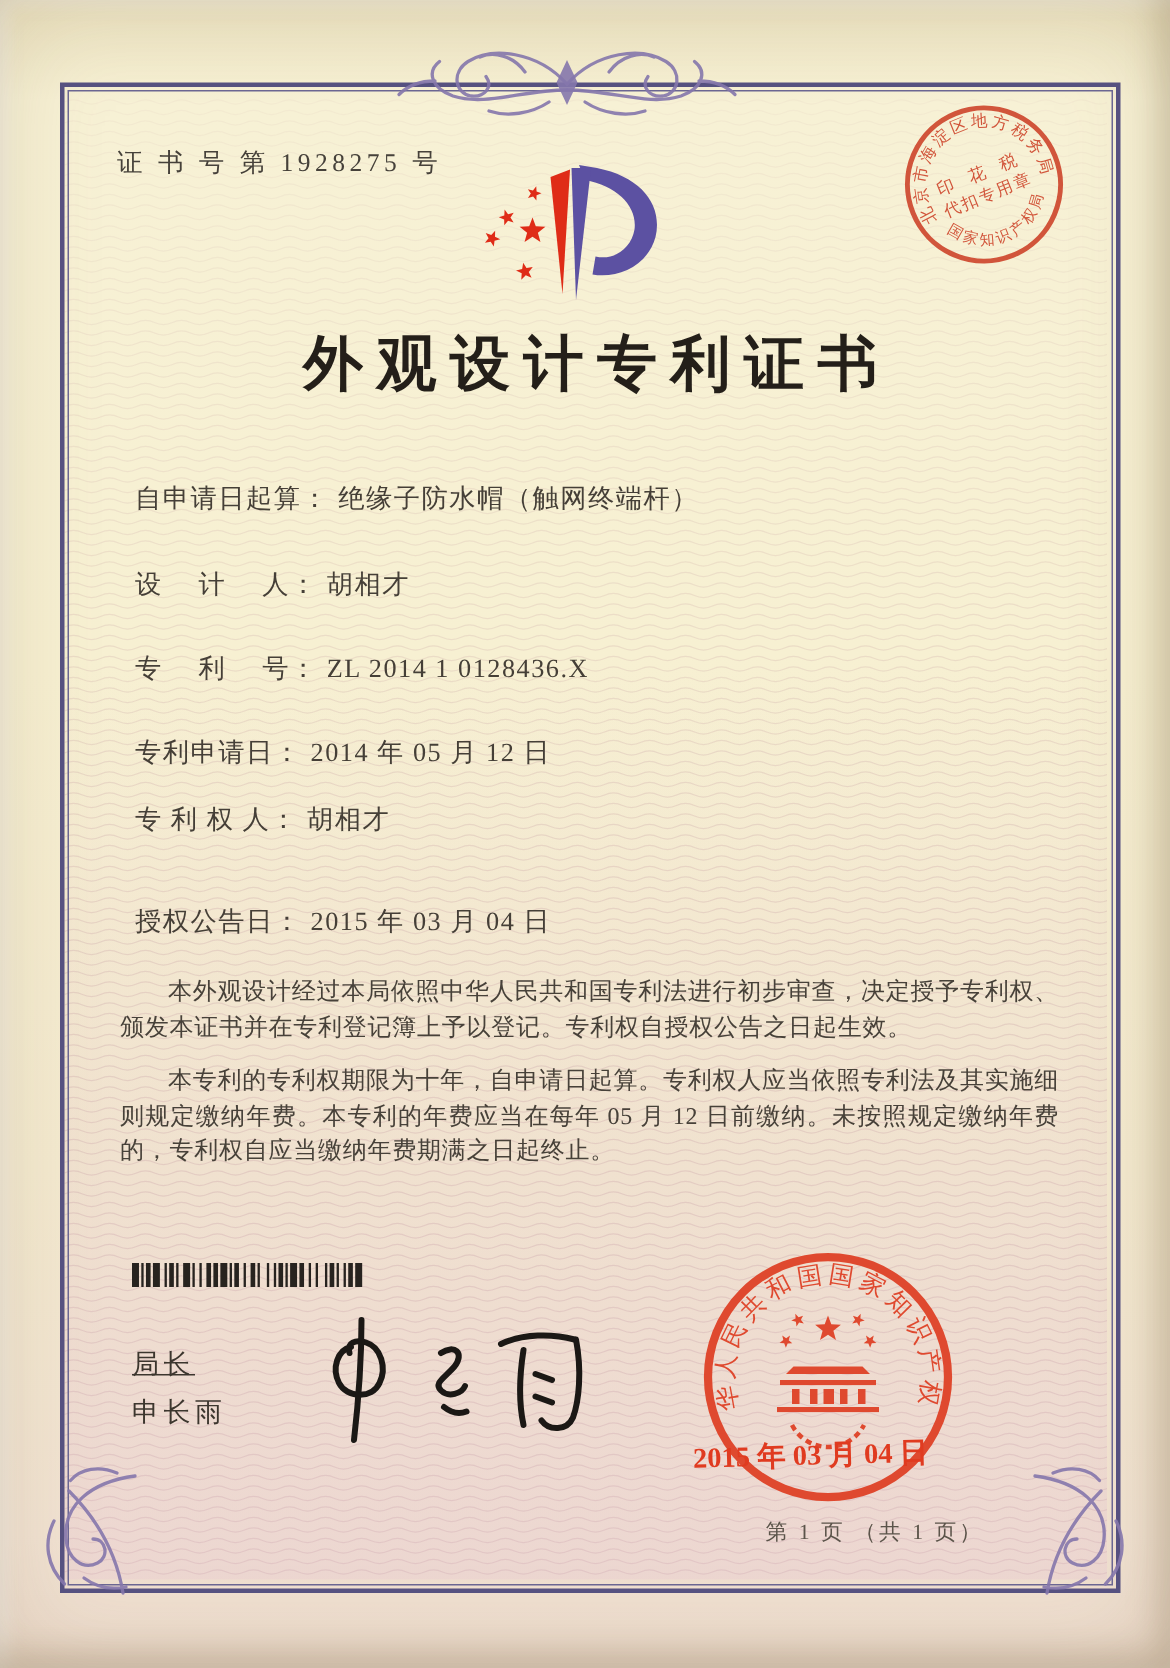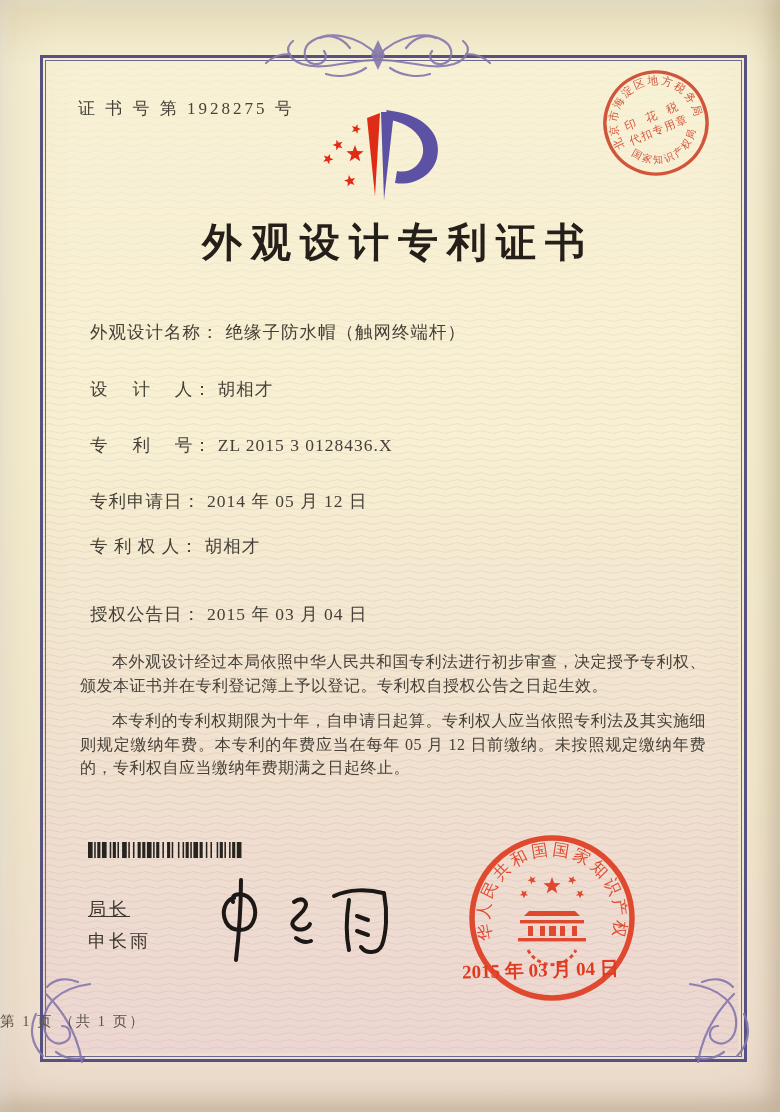--- a/index.html
+++ b/index.html
@@ -49,21 +49,21 @@
   .signer-name{position:absolute; left:88px; top:929px; font-size:18px; letter-spacing:3px; color:#3c362e;}
   .signature{position:absolute; left:196px; top:874px; width:212px; height:94px;}
   .tax-stamp{position:absolute; left:594px; top:61px; width:124px; height:124px; opacity:.93;}
   .office-seal{position:absolute; left:462px; top:828px; width:180px; height:180px; opacity:.95;}
   .seal-date{
     position:absolute; left:462px; top:957px; width:190px;
     font-size:19px; font-weight:700; color:#e03b20; letter-spacing:0px;
     transform:rotate(-1.5deg); white-space:nowrap;
   }
   .footer{
-    position:absolute; left:0; top:1012px; width:656px; text-align:left;
+    position:absolute; left:0; top:1012px; width:656px; text-align:right;
     font-size:14.5px; letter-spacing:2px; color:#5b544a;
   }
   .ornament-top{position:absolute; left:256px; top:24px; width:244px; height:62px;}
   .corner-fl{position:absolute; width:84px; height:92px;}
   .corner-fl.left{left:16px; top:976px;}
   .corner-fl.right{left:680px; top:976px; transform:scaleX(-1);}
   svg text{font-family:"Liberation Serif","DejaVu Serif",serif;}
 </style>
 </head>
 <body>
@@ -262,27 +262,27 @@
         <polygon points="37.0,41.0 39.2,46.9 45.6,47.2 40.6,51.2 42.3,57.3 37.0,53.8 31.7,57.3 33.4,51.2 28.4,47.2 34.8,46.9"></polygon>
         <polygon points="12.1,49.9 12.0,53.8 15.5,55.5 11.7,56.5 11.2,60.4 9.1,57.1 5.3,57.8 7.7,54.8 5.8,51.4 9.5,52.7"></polygon>
         <polygon points="30.8,71.1 33.0,74.7 37.2,74.0 34.5,77.3 36.4,81.1 32.5,79.5 29.5,82.5 29.8,78.2 26.0,76.3 30.1,75.3"></polygon>
       </g>
   </svg>
 
   <div class="title">外观设计专利证书</div>
 
   <div class="fields">
     <div class="field-row" style="top:320px">
-      <span class="flabel">外观设计名称：</span><span class="fvalue">绝缘子防水帽（触网终端杆）</span>
+      <span class="flabel">自申请日起算：</span><span class="fvalue">绝缘子防水帽（触网终端杆）</span>
     </div>
     <div class="field-row" style="top:377px">
       <span class="flabel">设　 计　 人：</span><span class="fvalue">胡相才</span>
     </div>
     <div class="field-row" style="top:433px">
-      <span class="flabel">专　 利　 号：</span><span class="fvalue">ZL 2015 3 0128436.X</span>
+      <span class="flabel">专　 利　 号：</span><span class="fvalue">ZL 2014 1 0128436.X</span>
     </div>
     <div class="field-row" style="top:489px">
       <span class="flabel">专利申请日：</span><span class="fvalue">2014 年 05 月 12 日</span>
     </div>
     <div class="field-row" style="top:534px">
       <span class="flabel">专 利 权 人：</span><span class="fvalue">胡相才</span>
     </div>
     <div class="field-row" style="top:602px">
       <span class="flabel">授权公告日：</span><span class="fvalue">2015 年 03 月 04 日</span>
     </div>

